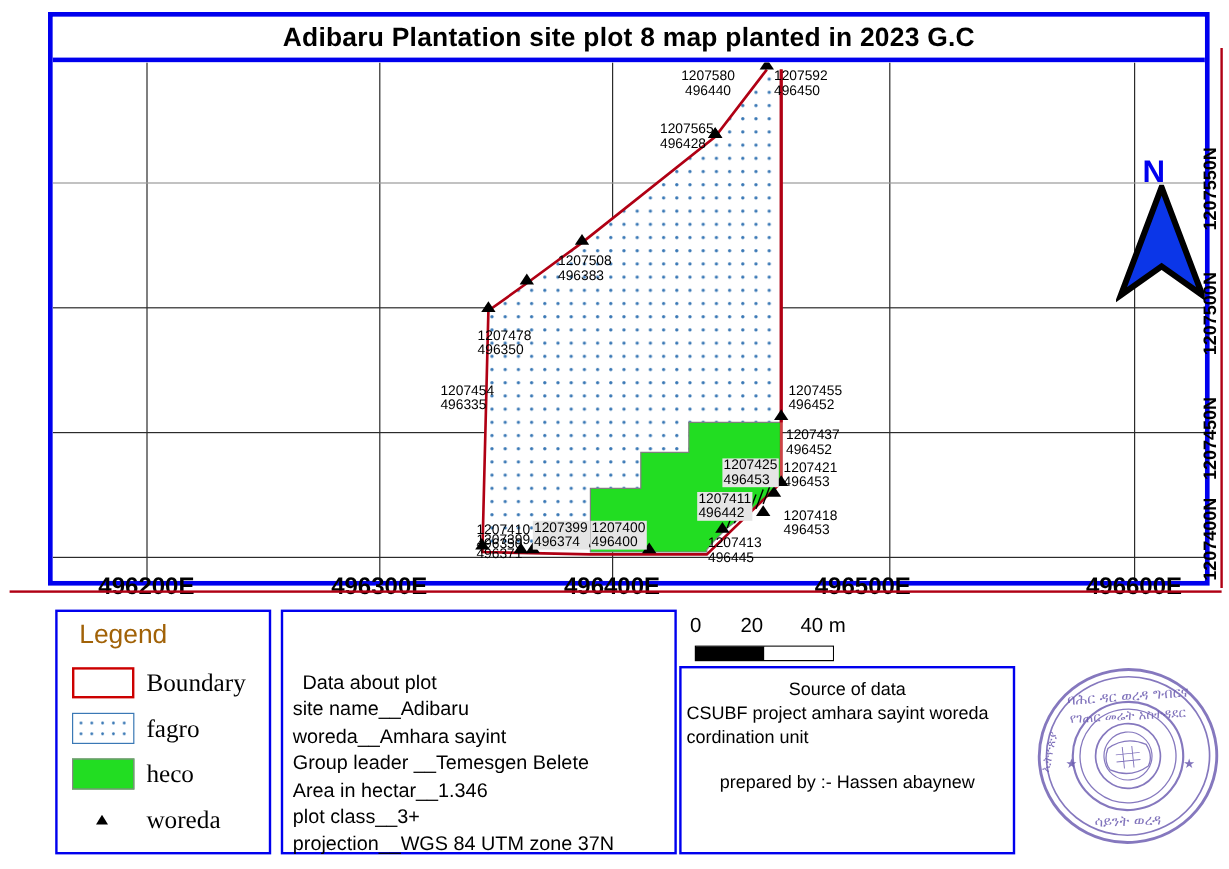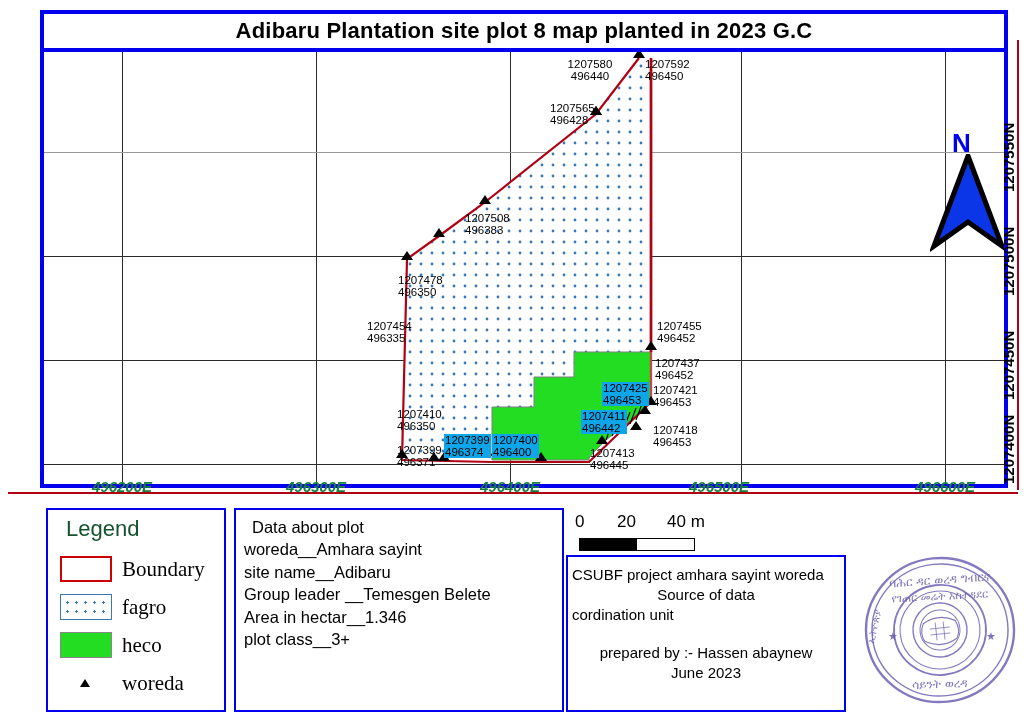--- a/index.html
+++ b/index.html
@@ -19,57 +19,57 @@
         background:#fff;overflow:hidden;}
   .gv{position:absolute;top:0;width:1px;height:432px;background:#2b2b2b;}
   .gh{position:absolute;left:0;width:960px;height:1px;background:#2b2b2b;}
   .gh.light{background:#9a9a9a;}
 
   
   #red-right{position:absolute;left:1017px;top:40px;width:2px;height:450px;background:#b00014;}
   #red-bottom{position:absolute;left:8px;top:492px;width:1010px;height:2px;background:#b00014;}
 
   
-  .xlab{position:absolute;top:478px;font-size:15px;color:#15803d;transform:translateX(-50%);
-        white-space:nowrap;font-weight:bold;font-style:italic;}
+  .xlab{position:absolute;top:478px;font-size:20px;color:#000000;transform:translateX(-50%);
+        white-space:nowrap;font-weight:bold;}
   .ylab{position:absolute;left:1000px;font-size:15px;color:#000;white-space:nowrap;
         font-weight:bold;transform-origin:left top;transform:rotate(-90deg);}
 
   
   .vtx{position:absolute;width:0;height:0;border-left:6px solid transparent;
        border-right:6px solid transparent;border-bottom:9px solid #000;
        transform:translate(-6px,-9px);}
   .vlab{position:absolute;font-size:11.5px;line-height:12px;color:#000;
-        background:#0ea5e9;white-space:nowrap;padding:0 1px;}
+        background:#e5e5e5;white-space:nowrap;padding:0 1px;}
   .vlab.nb{background:transparent;}
 
   
   #north{position:absolute;left:886px;top:80px;width:80px;height:120px;}
   #north .n{position:absolute;left:22px;top:-4px;font-size:26px;color:#0000ee;font-weight:bold;}
 
   
   .panel{position:absolute;border:2px solid #0000ee;background:#fff;box-sizing:border-box;}
   #legend-panel{left:46px;top:508px;width:180px;height:204px;}
-  #legend-title{position:absolute;left:18px;top:6px;font-size:22px;color:#14532d;}
+  #legend-title{position:absolute;left:18px;top:6px;font-size:22px;color:#a16207;}
   .lg-row{position:absolute;left:12px;display:flex;align-items:center;}
   .lg-sw{width:52px;height:26px;box-sizing:border-box;margin-right:10px;}
   .sw-boundary{border:2px solid #cc0000;background:#fff;}
   .sw-fagro{border:1px solid #3a78b5;background:#fff;
     background-image:radial-gradient(#3a78b5 1.1px,transparent 1.2px);
     background-size:9px 9px;background-position:2px 3px;}
   .sw-heco{background:#22dd22;border:1px solid #888;}
   .sw-corner{width:52px;height:26px;margin-right:10px;position:relative;}
   .sw-corner:after{content:"";position:absolute;left:20px;top:9px;width:0;height:0;
     border-left:5px solid transparent;border-right:5px solid transparent;border-bottom:8px solid #000;}
   .lg-txt{font-size:21px;color:#000;font-family:Liberation Serif, serif;}
 
   #data-panel{left:234px;top:508px;width:330px;height:204px;}
   #data-panel .line{font-size:16.5px;color:#000;line-height:22.4px;white-space:nowrap;}
   #data-panel .inner{padding:6px 0 0 8px;}
-  #data-panel .line.first{padding-left:8px;}
+  #data-panel .line.first{padding-left:8px;margin-top:42px;}
 
   
   #scalebar{position:absolute;left:575px;top:512px;width:180px;height:46px;}
   #scalebar .nums{position:relative;height:22px;font-size:17px;color:#000;}
   #scalebar .nums span{position:absolute;top:0;}
   #sb-bar{position:absolute;left:4px;top:26px;width:116px;height:13px;border:1px solid #000;
           display:flex;box-sizing:border-box;}
   #sb-bar .seg{flex:1;}
   #sb-bar .seg.fill{background:#000;}
   #sb-bar .seg.empty{background:#fff;}
@@ -207,21 +207,21 @@
   <div class="vlab" style="left:537px;top:358px">
     <div>1207411</div>
       <div>496442</div>
     </div>
 
   <div class="vlab nb" style="left:545px;top:395px">
     <div>1207413</div>
       <div>496445</div>
     </div>
 
-  <div class="vlab nb" style="left:352px;top:356px">
+  <div class="vlab nb" style="left:352px;top:384px">
     <div>1207410</div>
       <div>496350</div>
     </div>
 
   <div class="vlab nb" style="left:352px;top:392px">
     <div>1207399</div>
       <div>496371</div>
     </div>
 
   <div class="vlab" style="left:400px;top:382px">
@@ -276,48 +276,48 @@
 
   <div class="lg-row" style="top:160px">
     <div class="sw-corner"></div>
     <div class="lg-txt">woreda</div>
   </div>
 </div>
 
 <div class="panel" id="data-panel">
   <div class="inner">
     <div class="line first"> Data about plot</div>
+    <div class="line">site name__Adibaru</div>
     <div class="line">woreda__Amhara sayint</div>
-    <div class="line">site name__Adibaru</div>
     <div class="line">Group leader __Temesgen Belete</div>
     <div class="line">Area in hectar__1.346</div>
     <div class="line">plot class__3+</div>
+    <div class="line">projection__WGS 84 UTM zone 37N</div>
   </div>
 </div>
 
 <div id="scalebar">
   <div class="nums">
     <span style="left:0px">0</span>
     <span style="left:42px">20</span>
     <span style="left:92px">40 m</span>
   </div>
   <div id="sb-bar">
     <div class="seg fill"></div>
     <div class="seg empty"></div>
   </div>
 </div>
 
 <div class="panel" id="source-panel">
   <div style="padding:8px 4px 0 4px">
+    <div class="ln c">Source of data</div>
     <div class="ln"> CSUBF project amhara sayint woreda</div>
-    <div class="ln c">Source of data</div>
     <div class="ln">cordination unit</div>
     <div class="ln" style="height:18px">&nbsp;</div>
     <div class="ln c">prepared by :- Hassen abaynew</div>
-    <div class="ln c">June 2023</div>
   </div>
 </div>
 
 <div id="stamp">
   <svg width="164" height="164" viewBox="0 0 164 164">
     <g stroke="#6b5bb0" fill="none" opacity="0.82" transform="rotate(-6 82 82)">
       <ellipse cx="82" cy="82" rx="74" ry="72" stroke-width="2.4"></ellipse>
       <ellipse cx="82" cy="82" rx="68" ry="66" stroke-width="1.4"></ellipse>
       <ellipse cx="82" cy="82" rx="46" ry="45" stroke-width="1.8"></ellipse>
       <ellipse cx="82" cy="82" rx="40" ry="39" stroke-width="1.1"></ellipse>

